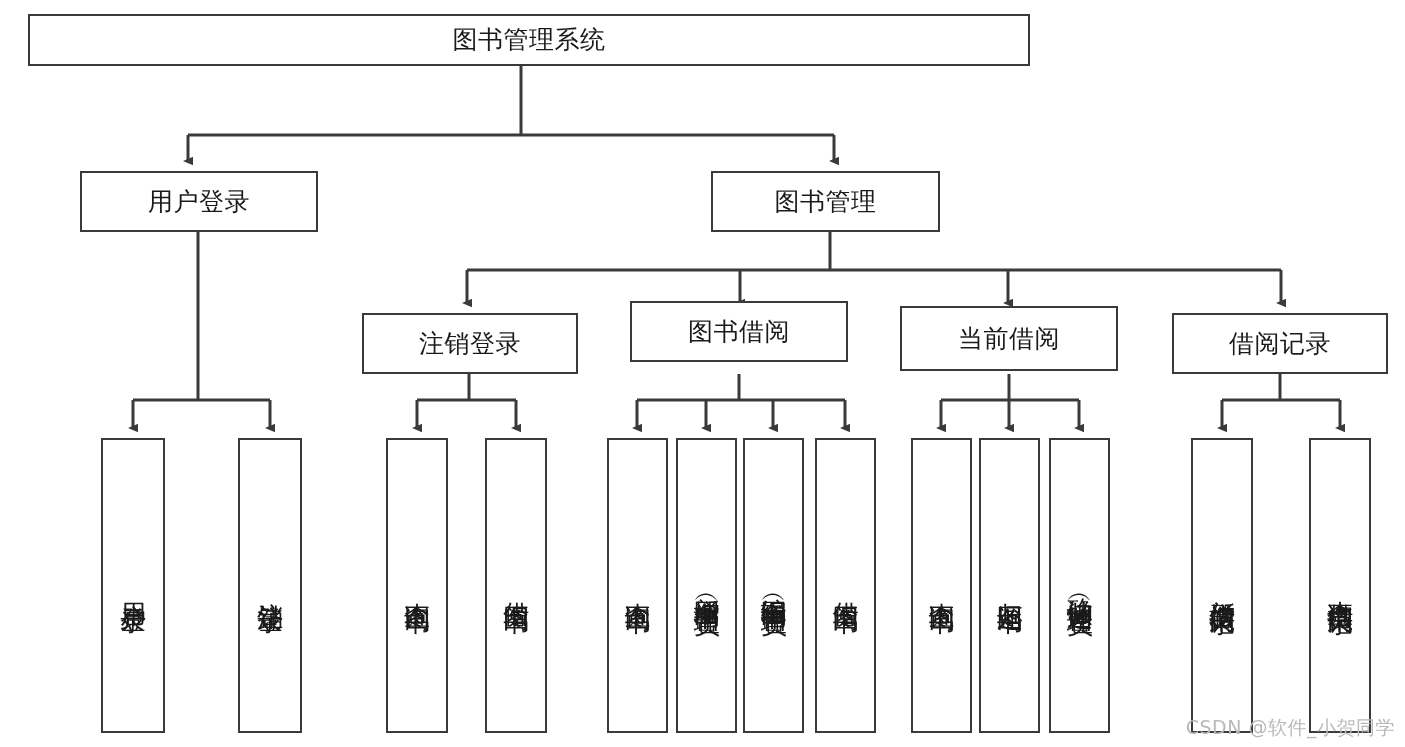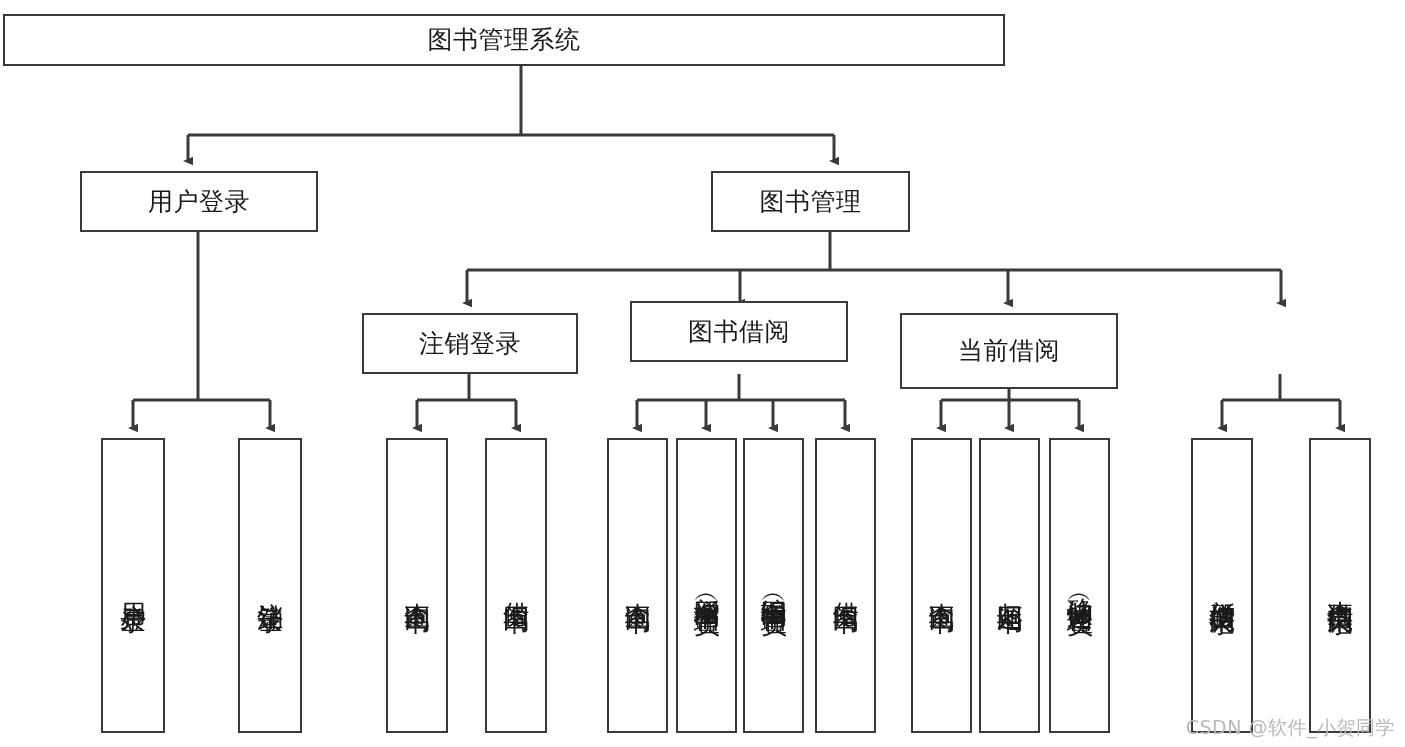--- a/index.html
+++ b/index.html
@@ -116,44 +116,47 @@
       <path d="M1009,400 L1009,428" marker-end="url(#arrow)"></path>
       <path d="M1079,400 L1079,428" marker-end="url(#arrow)"></path>
 
       <path d="M1280,374 L1280,400"></path>
       <path d="M1222,400 L1340,400"></path>
       <path d="M1222,400 L1222,428" marker-end="url(#arrow)"></path>
       <path d="M1340,400 L1340,428" marker-end="url(#arrow)"></path>
     </g>
   </svg>
 
-  <div class="node horiz root" style="left:3px; top:14px; width:1002px; height:52px;">
+  <div class="node horiz root" style="left:28px; top:14px; width:1002px; height:52px;">
     <span class="label">图书管理系统</span>
   </div>
 
   <div class="node horiz" style="left:80px; top:171px; width:238px; height:61px;">
     <span class="label">用户登录</span>
   </div>
 
-  <div class="node horiz" style="left:711px; top:171px; width:199px; height:61px;">
+  <div class="node horiz" style="left:711px; top:171px; width:229px; height:61px;">
     <span class="label">图书管理</span>
   </div>
 
   <div class="node horiz" style="left:362px; top:313px; width:216px; height:61px;">
     <span class="label">注销登录</span>
   </div>
 
   <div class="node horiz" style="left:630px; top:301px; width:218px; height:61px;">
     <span class="label">图书借阅</span>
   </div>
 
-  <div class="node horiz" style="left:900px; top:313px; width:218px; height:76px;">
+  <div class="node horiz" style="left:900px; top:306px; width:218px; height:65px;">
     <span class="label">当前借阅</span>
   </div>
 
+  <div class="node horiz" style="left:1172px; top:313px; width:216px; height:61px;">
+    <span class="label">借阅记录</span>
+  </div>
 
   <div class="node vert" style="left:101px; top:438px; width:64px; height:295px;">
     <span class="label">用户登录</span>
   </div>
 
   <div class="node vert" style="left:238px; top:438px; width:64px; height:295px;">
     <span class="label">注销登录</span>
   </div>
 
   <div class="node vert" style="left:386px; top:438px; width:62px; height:295px;">

